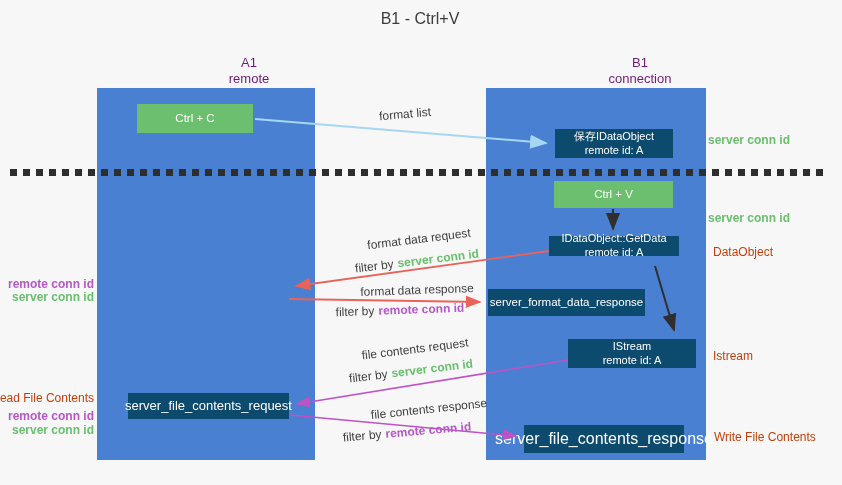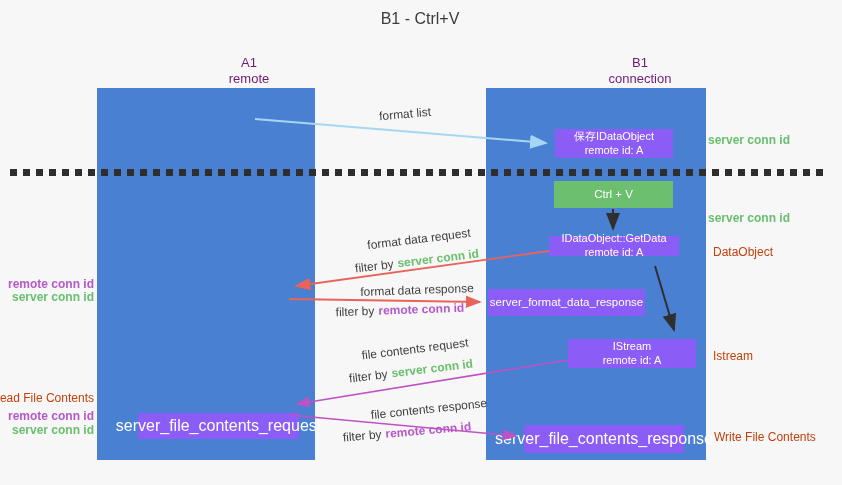--- a/index.html
+++ b/index.html
@@ -56,32 +56,32 @@
     display: flex;
     flex-direction: column;
     align-items: center;
     justify-content: center;
     color: #ffffff;
     font-size: 11.5px;
     line-height: 1.25;
     text-align: center;
     white-space: nowrap;
   }
-  .node.orange { background: #8b5cf6; }
+  .node.orange { background: #0c4a6e; }
   .node.green  { background: #6cbf6e; }
   .node .sub { font-size: 11px; }
   .node.twoline { font-size: 11px; }
   #node-ctrl-c   { left:137px; top:104px; width:116px; height:29px; }
   #node-save-ido { left:555px; top:129px; width:118px; height:29px; }
   #node-ctrl-v   { left:554px; top:181px; width:119px; height:27px; }
   #node-getdata  { left:549px; top:236px; width:130px; height:20px; }
   #node-fmt-req  { left:130px; top:276px; width:157px; height:28px; }
   #node-fmt-res  { left:488px; top:289px; width:157px; height:27px; }
   #node-istream  { left:568px; top:339px; width:128px; height:29px; }
-  #node-file-req { left:138px; top:393px; width:161px; height:26px; font-size:16px;margin-top:20px; }
+  #node-file-req { left:128px; top:393px; width:161px; height:26px; font-size:13px; }
   #node-file-res { left:524px; top:425px; width:160px; height:28px; font-size:16px; }
   .flabel {
     position: absolute;
     font-size: 12px;
     color: #3f3f3f;
     white-space: nowrap;
   }
   .green-val  { color:#6abf6e; font-weight:bold; margin-left:4px; }
   .purple-val { color:#b558c8; font-weight:bold; margin-left:4px; }
   #lbl-format-list { left:405px; top:107px; transform:translateX(-50%) rotate(-5deg); }
@@ -134,20 +134,23 @@
   <div class="lifeline-header" id="header-b1">
     <div>B1</div>
     <div>connection</div>
   </div>
 
   <div class="lifeline-col" id="col-a1"></div>
   <div class="lifeline-col" id="col-b1"></div>
 
   <div class="divider"></div>
 
+  <div class="node green" id="node-ctrl-c">
+    <div>Ctrl + C</div>
+  </div>
 
   <div class="node orange twoline" id="node-save-ido">
     <div>保存IDataObject</div>
     <div class="sub">remote id: A</div>
   </div>
 
   <div class="node green" id="node-ctrl-v">
     <div>Ctrl + V</div>
   </div>
 

